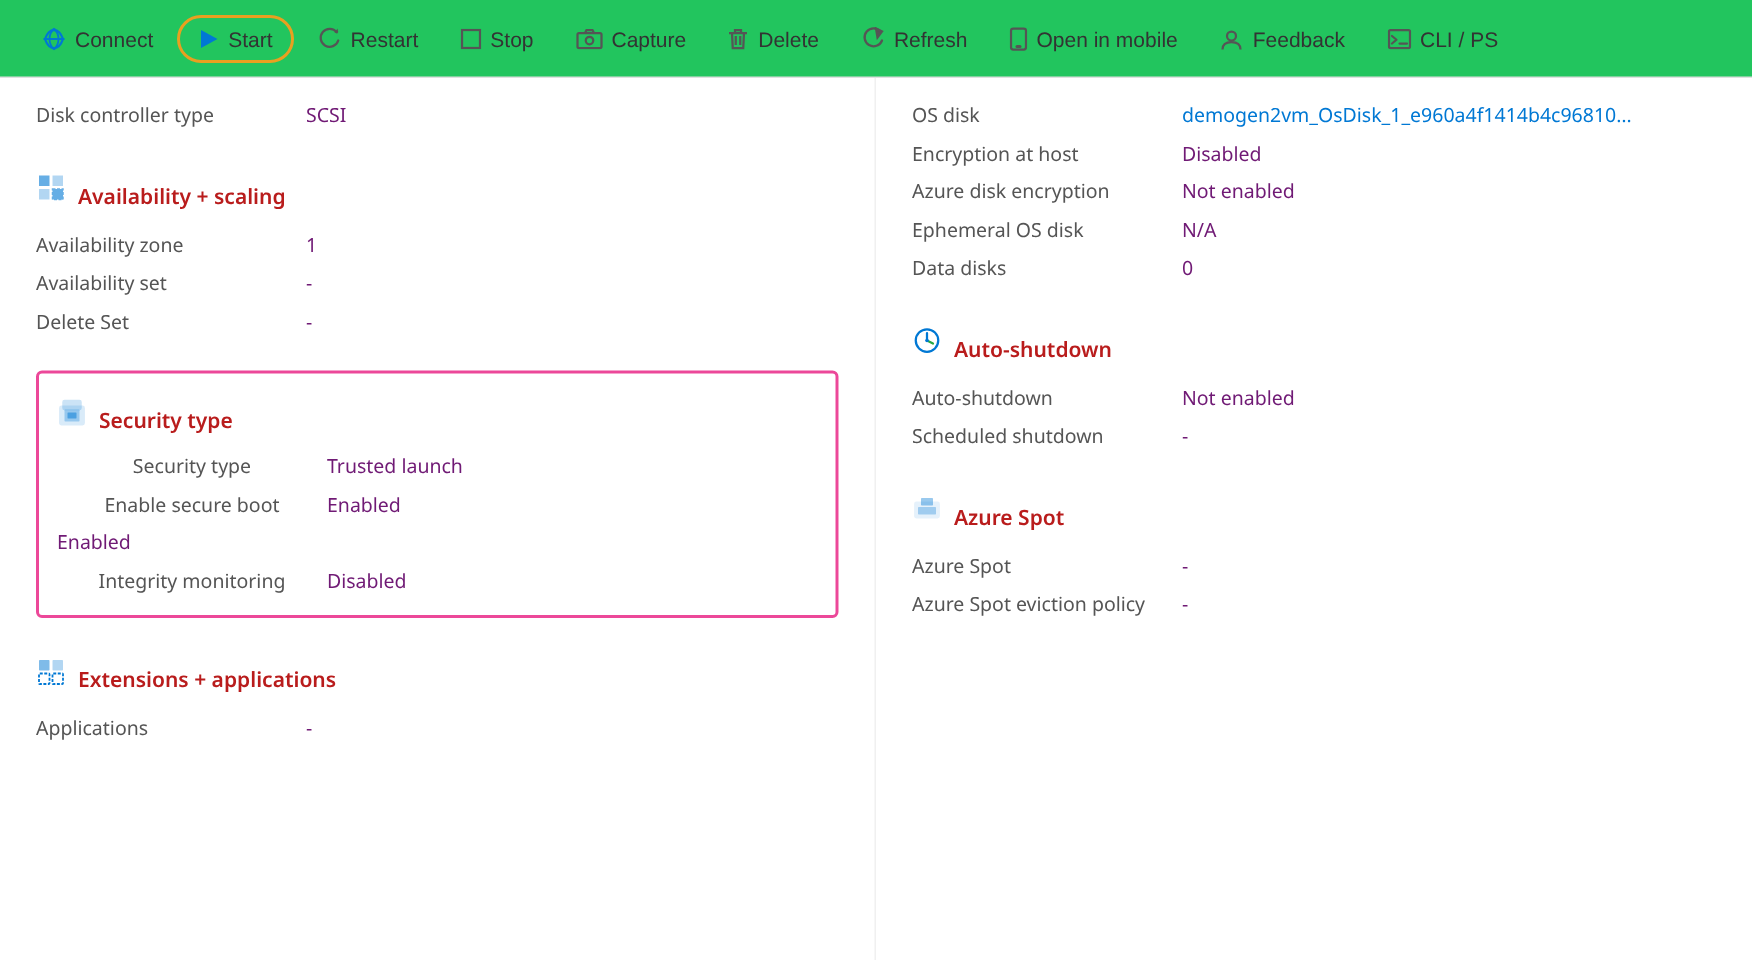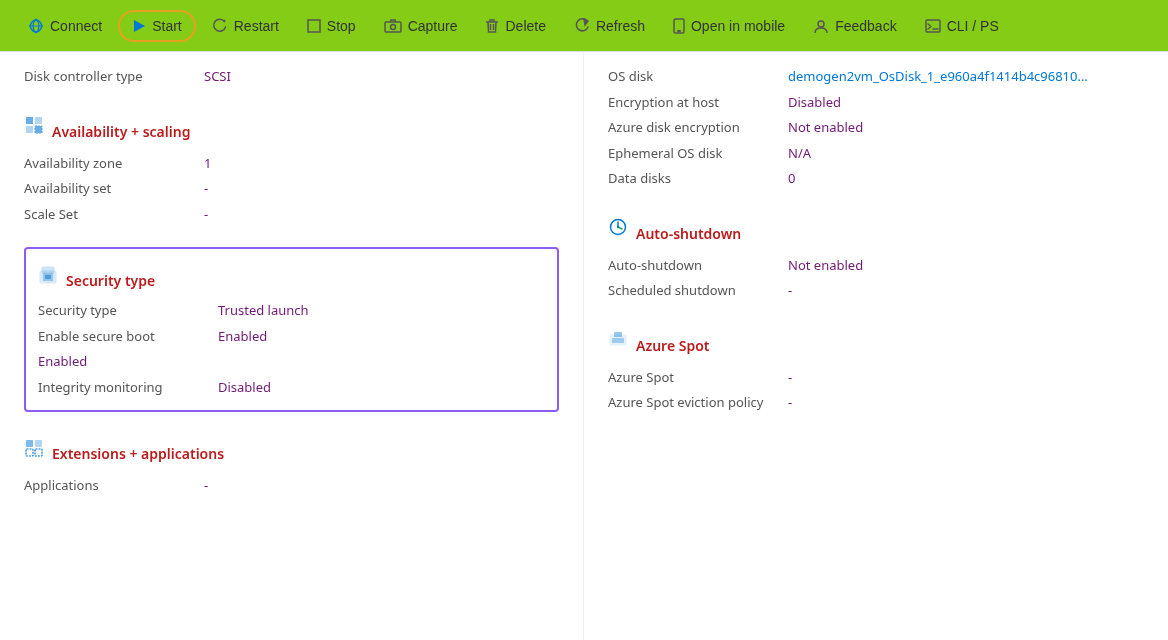--- a/index.html
+++ b/index.html
@@ -12,21 +12,21 @@
     }
 
     
     .toolbar {
       display: flex;
       align-items: center;
       padding: 0 16px;
       height: 52px;
       border-bottom: 1px solid #e0e0e0;
       gap: 4px;
-      background: #84cc16;
+      background: #22c55e;
     }
     .toolbar-btn {
       display: flex;
       align-items: center;
       gap: 6px;
       padding: 6px 12px;
       border: none;
       background: transparent;
       cursor: pointer;
       color: #333;
@@ -107,24 +107,25 @@
     }
 
     .prop-value {
       color: #701a75;
       font-size: 13px;
       word-break: break-all;
     }
 
     
     .security-box {
-      border: 2px solid #8b5cf6;
+      border: 2px solid #ec4899;
       border-radius: 4px;
       padding: 10px 12px;
       margin-bottom: 20px;
+      text-align: center;
     }
 
     .security-box .section-header {
       margin-bottom: 8px;
     }
   </style>
 </head>
 <body>
 
 <div class="toolbar">
@@ -257,21 +258,21 @@
       <div id="availability-props">
           <div class="prop-row">
             <span class="prop-label">Availability zone</span>
             <span class="prop-value">1</span>
           </div>
           <div class="prop-row">
             <span class="prop-label">Availability set</span>
             <span class="prop-value">-</span>
           </div>
           <div class="prop-row">
-            <span class="prop-label">Scale Set</span>
+            <span class="prop-label">Delete Set</span>
             <span class="prop-value">-</span>
           </div>
         </div>
     </div>
 
     <div class="security-box">
       <div class="section-header">
         <div class="section-icon">
           <svg width="18" height="18" viewBox="0 0 18 18" fill="none">
             <rect x="1" y="5" width="16" height="12" rx="1" fill="#0078d4" opacity="0.15" stroke="#0078d4" stroke-width="1.2"></rect>

